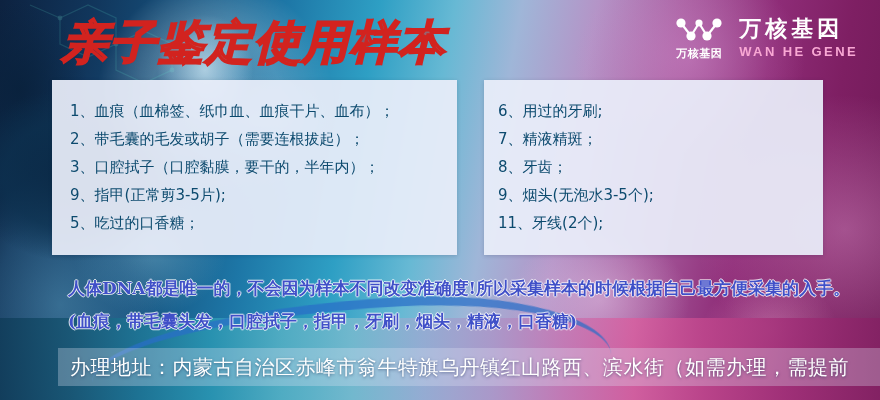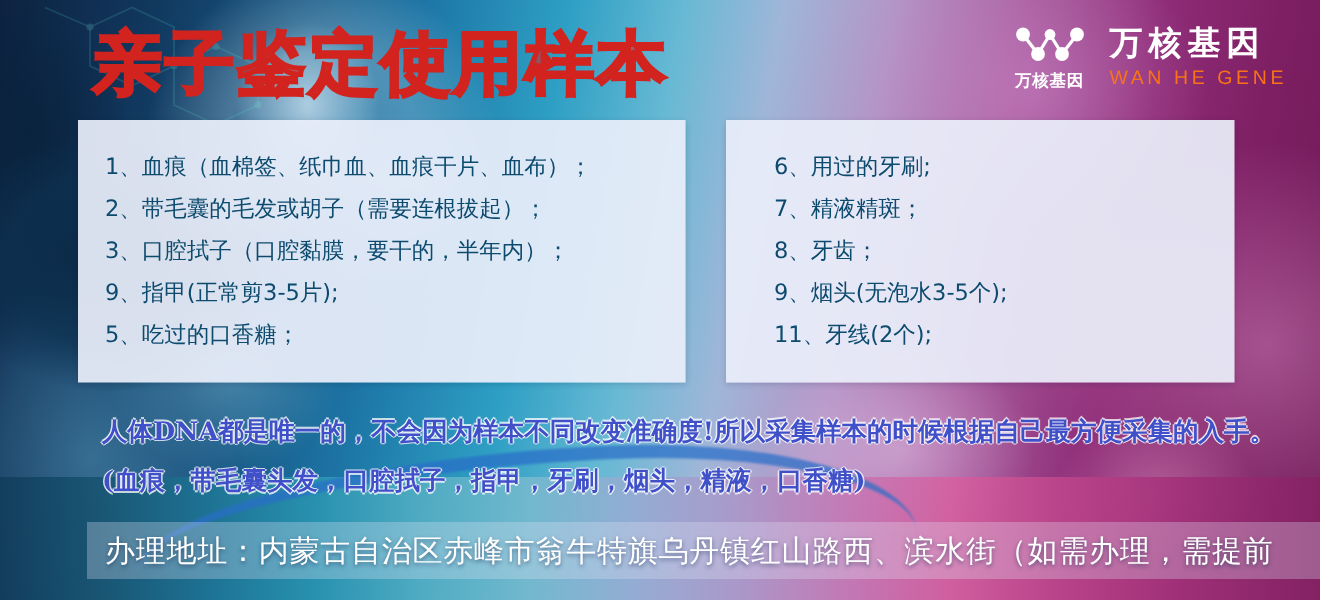--- a/index.html
+++ b/index.html
@@ -119,20 +119,21 @@
   }
 
   
   .title {
     position: absolute;
     left: 62px;
     top: 16px;
     font-size: 46px;
     line-height: 52px;
     font-weight: 700;
+    font-style: italic;
     letter-spacing: 2px;
     color: transparent;
     -webkit-text-stroke: 2px #d2231f;
     text-shadow: 0 0 1px rgba(210,35,31,.55);
     white-space: nowrap;
     font-family: "DejaVu Sans", "Liberation Sans", sans-serif;
   }
 
   
   .brand {
@@ -157,23 +158,23 @@
   }
   .brand-text { display: flex; flex-direction: column; gap: 2px; }
   .brand-cn {
     color: #ffffff;
     font-size: 22px;
     font-weight: 700;
     letter-spacing: 4px;
     line-height: 26px;
   }
   .brand-en {
-    color: #f97316;
+    color: #f9a8d4;
     font-size: 13px;
-    font-weight: 400;
+    font-weight: 700;
     letter-spacing: 2.4px;
     line-height: 15px;
   }
 
   
   .panel {
     position: absolute;
     top: 80px;
     height: 175px;
     background: rgba(233,238,250,.93);
@@ -181,21 +182,21 @@
   }
   .panel-left  { left: 52px;  width: 405px; }
   .panel-right { left: 484px; width: 339px; }
 
   .panel ol {
     margin: 0;
     padding: 17px 0 0 0;
     list-style: none;
   }
   .panel-left ol  { padding-left: 18px; }
-  .panel-right ol { padding-left: 32px; }
+  .panel-right ol { padding-left: 14px; }
 
   .panel li {
     color: #0c4a6e;
     font-size: 15px;
     line-height: 28px;
     white-space: nowrap;
     font-family: "DejaVu Sans", "Liberation Sans", sans-serif;
   }
 
   

